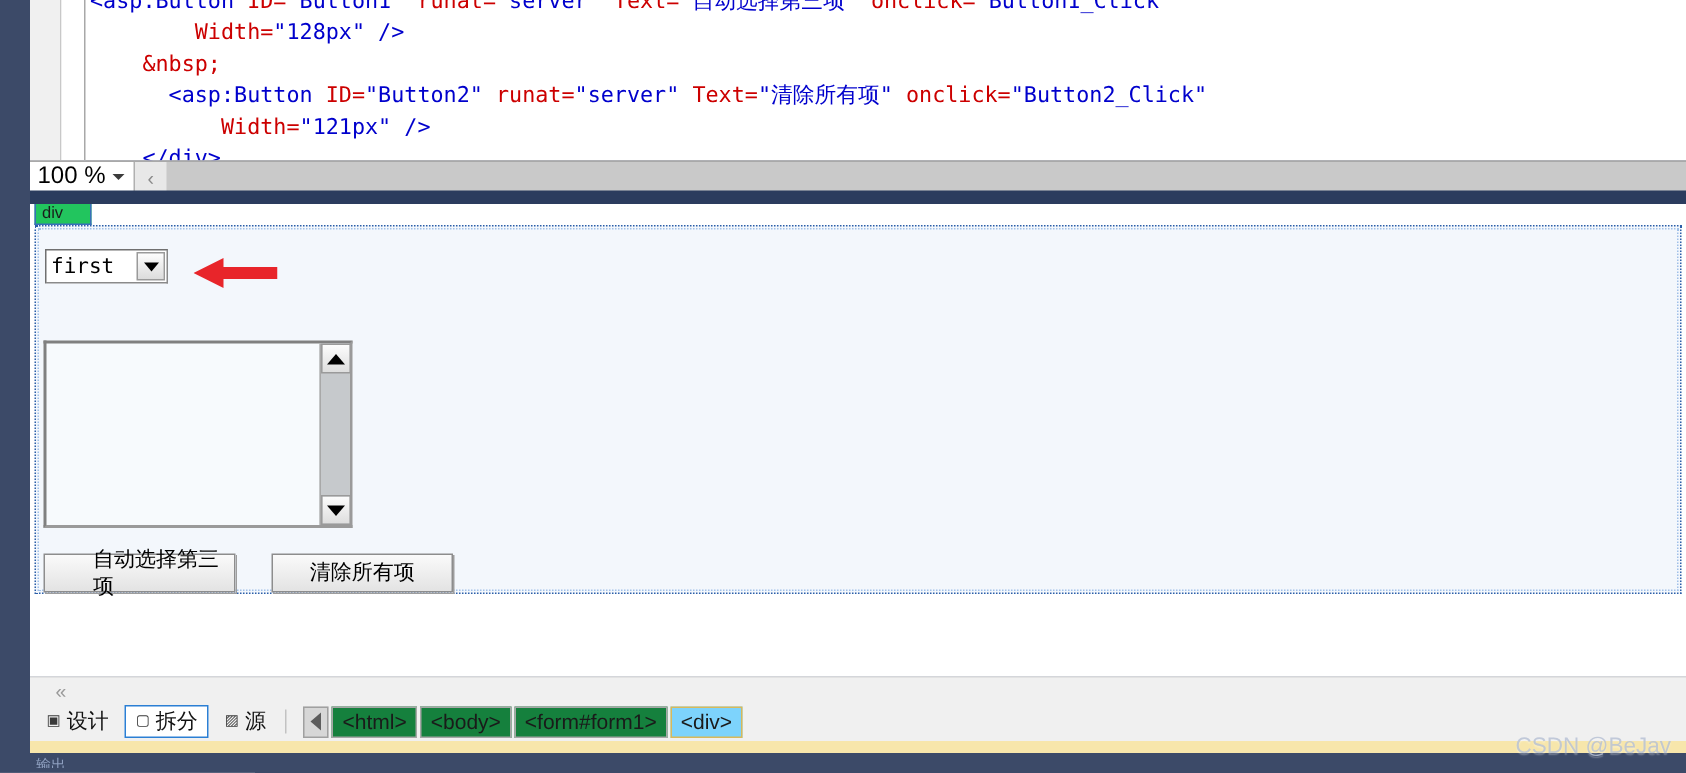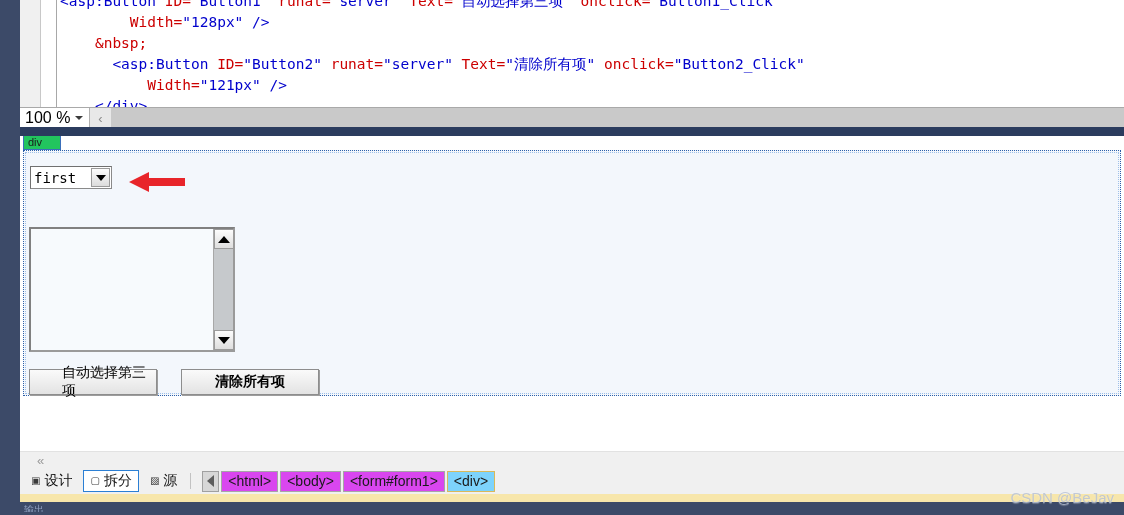--- a/index.html
+++ b/index.html
@@ -257,21 +257,21 @@
     box-sizing: border-box;
     box-shadow: 1px 1px 0 #9d9d9d;
     font-family: "Liberation Sans", "DejaVu Sans", sans-serif;
     font-size: 14px;
     color: #000;
     display: flex;
     align-items: center;
     justify-content: center;
   }
   .aspbtn.b1 { left: 5px;   width: 128px; padding-left: 32px; }
-  .aspbtn.b2 { left: 157px; width: 138px; font-weight: bold; }
+  .aspbtn.b2 { left: 157px; width: 121px; }
 
   
   .under-white {
     position: absolute;
     left: 20px; top: 414px;
     width: 1104px; height: 37px;
     background: #ffffff;
   }
 
   
@@ -340,21 +340,21 @@
     width: 0; height: 0;
     border-top: 6px solid transparent;
     border-bottom: 6px solid transparent;
     border-right: 7px solid #5d5d5d;
     display: block;
   }
   .bc-item {
     height: 21px;
     padding: 0 6px;
     margin-left: 2px;
-    background: #d946ef;
+    background: #15803d;
     border: 1px solid #a6a6a6;
     box-sizing: border-box;
     display: flex;
     align-items: center;
     font-size: 14px;
     color: #1a1a1a;
     font-family: "Liberation Sans", "DejaVu Sans", sans-serif;
     white-space: nowrap;
   }
   .bc-item.sel {

